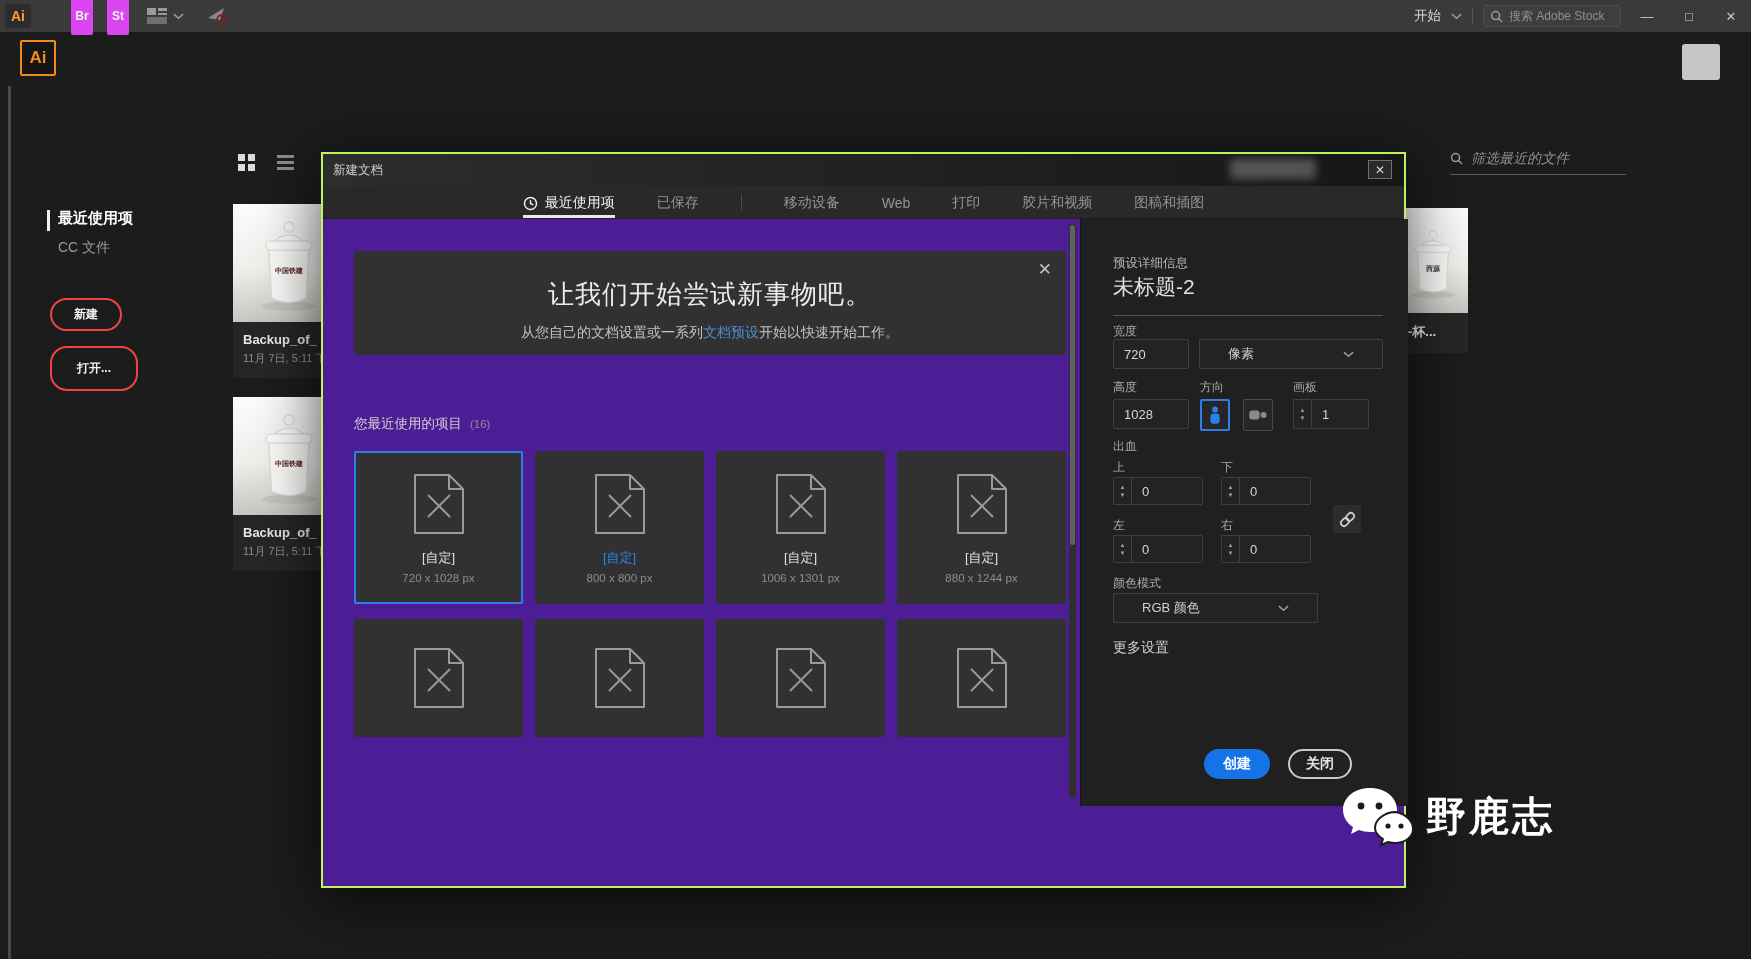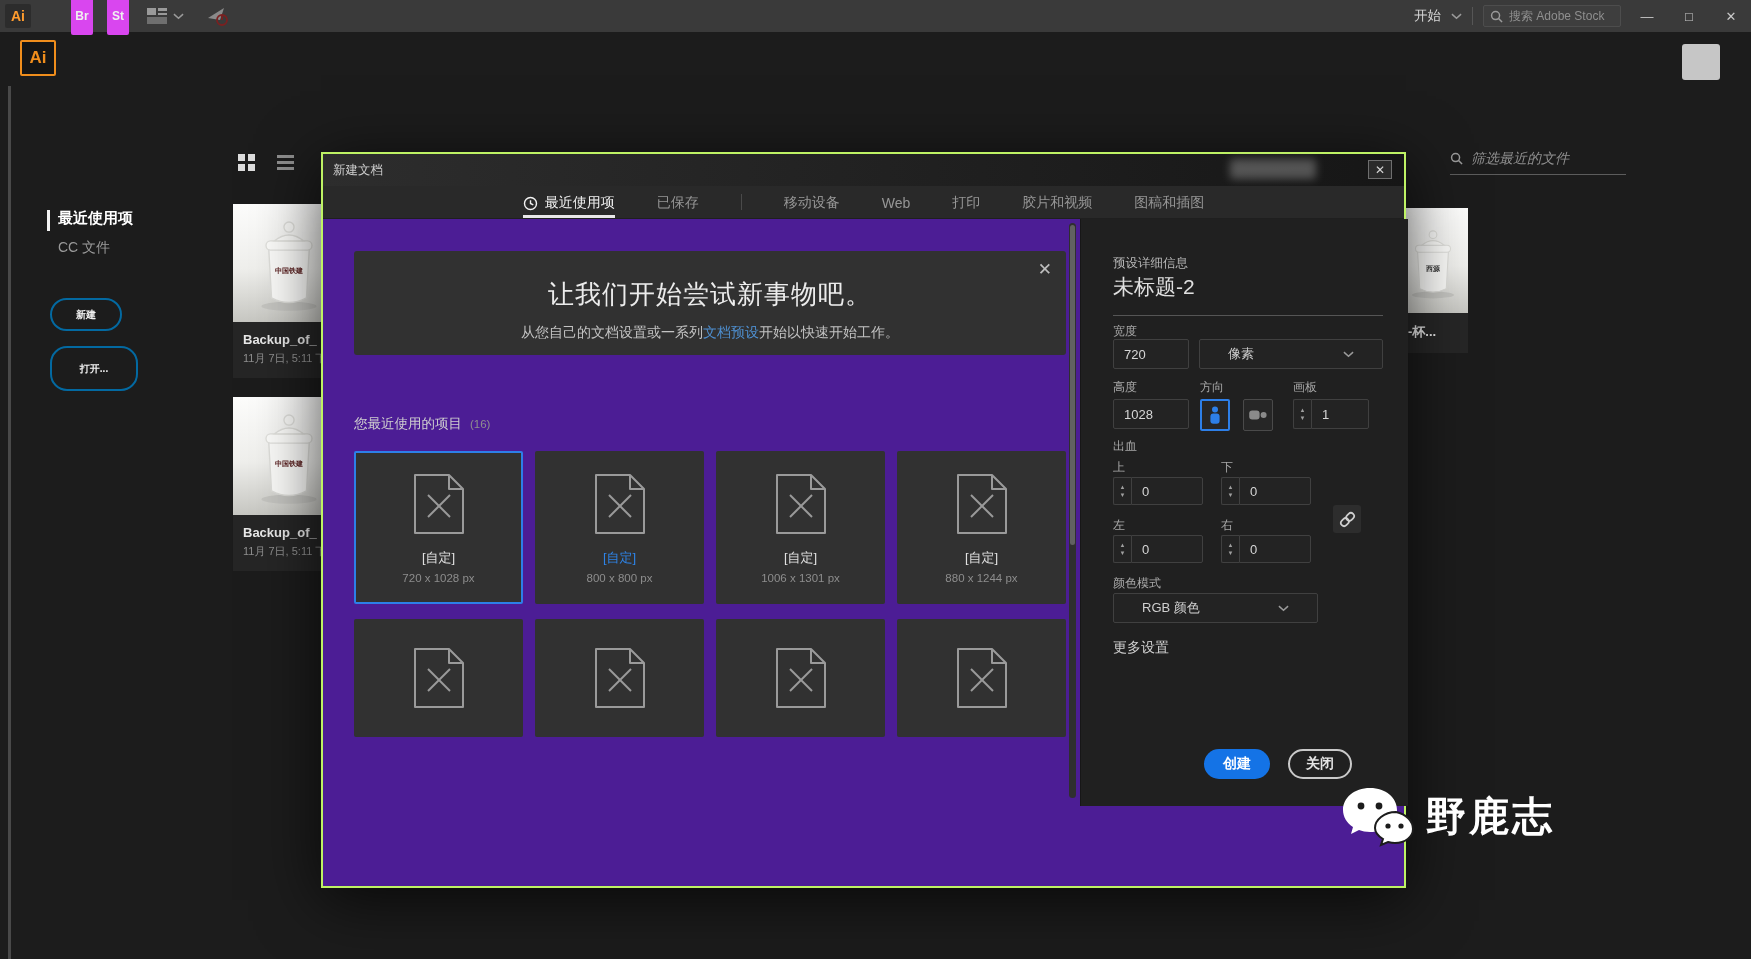--- a/index.html
+++ b/index.html
@@ -37,21 +37,21 @@
     display:flex; align-items:center; justify-content:center; }
   .hdr-square { left:1682px; top:44px; width:38px; height:36px; background:#c6c6c6; border-radius:3px; }
 
   
   .edge-line { left:8px; top:86px; width:3px; height:873px; background:#6f6f6f; opacity:.55; }
   .view-icons { left:238px; top:154px; display:flex; gap:22px; }
   .vicon { width:17px; height:17px; }
   .side-bar-mark { left:47px; top:210px; width:3px; height:21px; background:#f2f2f2; }
   .nav-recent { left:58px; top:209px; color:#ffffff; font-size:15px; font-weight:bold; }
   .nav-cc { left:58px; top:239px; color:#9a9a9a; font-size:14px; }
-  .pill-btn { border:2px solid #0369a1; border-radius:17px; color:#f2f2f2; font-size:10px; font-weight:bold;
+  .pill-btn { border:2px solid #ef4444; border-radius:17px; color:#f2f2f2; font-size:12px; font-weight:bold;
     display:flex; align-items:center; justify-content:center; background:transparent; }
   .btn-new { left:50px; top:298px; width:72px; height:33px; }
   .btn-open { left:50px; top:346px; width:88px; height:45px; }
   .file-card { width:112px; background:#262626; overflow:hidden; }
   .fc1 { left:233px; top:204px; }
   .fc2 { left:233px; top:397px; }
   .fc3 { left:1398px; top:208px; width:70px; }
   .thumb-img { position:relative; width:100%; height:118px;
     background:linear-gradient(180deg,#fdfdfc 0%,#efefec 55%,#c7c7c2 100%); overflow:hidden; }
   .fc3 .thumb-img { height:105px; }

